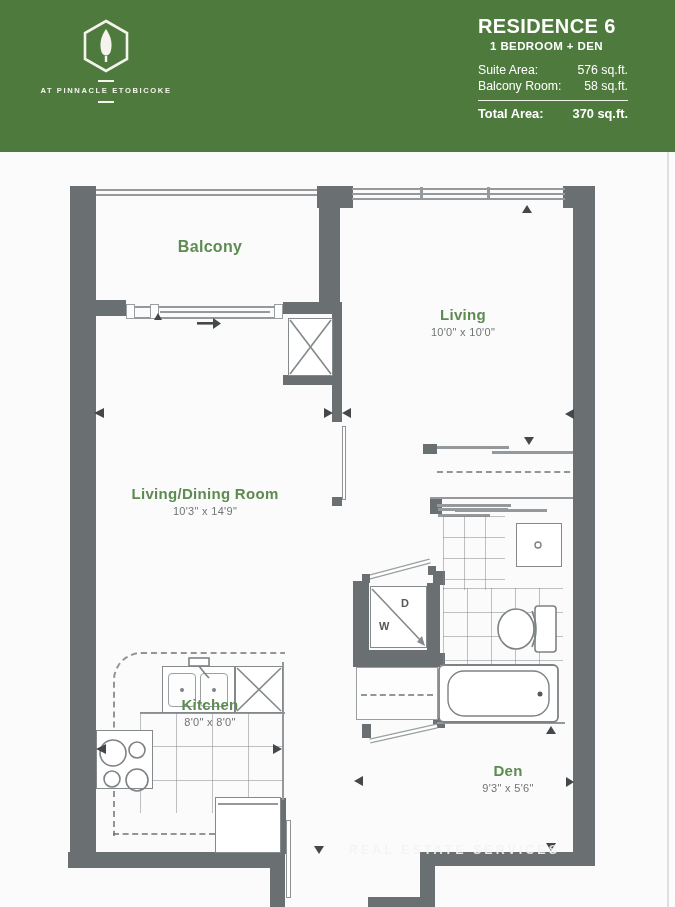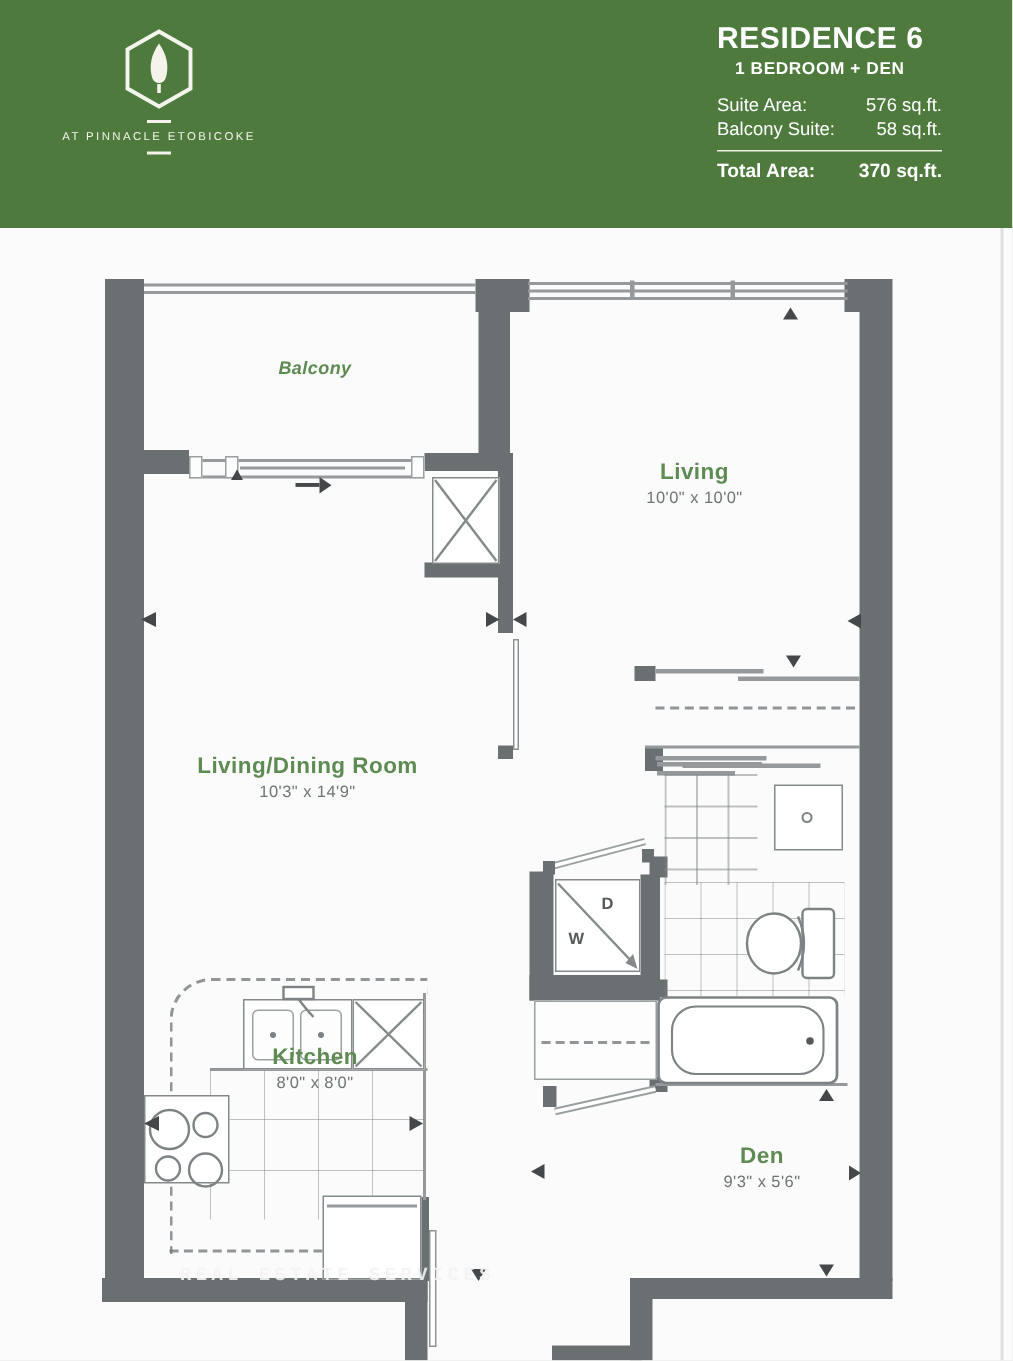--- a/index.html
+++ b/index.html
@@ -3,21 +3,21 @@
 <meta charset="utf-8">
 <style>
   html,body{margin:0;padding:0;background:#e9e9e9;font-family:"Liberation Sans", sans-serif;}
   #stage{position:relative;width:675px;height:907px;background:#fbfbfb;overflow:hidden;margin:0 auto;}
 
   
   #header{position:absolute;left:0;top:0;width:675px;height:152px;background:#4e7b3d;}
   .brand-wrap{position:absolute;left:28px;top:18px;width:156px;text-align:center;color:#f4f4ec;}
   .brand-dash{width:16px;height:2px;background:#f4f4ec;margin:4px auto;}
   .brand-name{font-size:28px;font-weight:bold;letter-spacing:2px;line-height:30px;}
-  .brand-tag{font-size:7.6px;font-weight:normal;letter-spacing:1.6px;margin-top:3px;}
+  .brand-tag{font-size:7.6px;font-weight:bold;letter-spacing:1.6px;margin-top:3px;}
   .res-block{position:absolute;left:478px;top:14px;width:150px;color:#ffffff;}
   .res-title{font-size:20px;font-weight:bold;letter-spacing:.4px;line-height:24px;}
   .res-sub{font-size:11.5px;font-weight:bold;letter-spacing:.4px;margin-top:2px;margin-left:12px;}
   .res-rows{margin-top:11px;}
   .res-row{display:flex;justify-content:space-between;font-size:12.3px;line-height:15.5px;}
   .res-hr{border:none;border-top:1.5px solid #eef0e6;margin:6px 0 5px 0;}
   .res-total{display:flex;justify-content:space-between;font-size:12.8px;font-weight:bold;}
 
   
   .wall{position:absolute;background:#6a7072;}
@@ -25,25 +25,25 @@
   .wbox{position:absolute;background:#ffffff;border:1.5px solid #84898b;box-sizing:border-box;}
   .thinbox{position:absolute;background:#fdfdfd;border:1px solid #9aa0a2;box-sizing:border-box;}
   .leaf{position:absolute;background:#ffffff;border:1px solid #8d9294;box-sizing:border-box;}
   .dashh{position:absolute;border-top:2px dashed rgba(110,115,118,.75);}
   .dashbox{position:absolute;border-left:2px dashed rgba(110,115,118,.75);border-top:2px dashed rgba(110,115,118,.75);border-top-left-radius:28px;}
   .tiles{position:absolute;background-image:
       linear-gradient(to right, rgba(128,133,136,.5) 1px, transparent 1px),
       linear-gradient(to bottom, rgba(128,133,136,.5) 1px, transparent 1px);}
   .room-label{position:absolute;text-align:center;transform:translateX(-50%);white-space:nowrap;}
   .rname{color:#5d8b52;font-weight:bold;font-size:15px;letter-spacing:.3px;}
-  .rname.sm{font-size:12px;font-style:italic;}
+  .rname.sm{font-size:16px;}
   .rdim{color:#6f7475;font-size:11px;margin-top:3px;letter-spacing:.3px;}
   .appl-letter{position:absolute;color:#55595b;font-size:11px;font-weight:bold;}
-  #watermark{position:absolute;left:120px;top:843px;width:440px;text-align:left;
-     color:rgba(243,243,243,.9);font-size:12.5px;font-weight:bold;letter-spacing:3px;z-index:30;font-family:Liberation Mono, monospace;}
+  #watermark{position:absolute;left:120px;top:843px;width:440px;text-align:right;
+     color:rgba(243,243,243,.9);font-size:12.5px;font-weight:bold;letter-spacing:3px;z-index:30;}
   #annot{position:absolute;left:0;top:0;z-index:20;}
   .edge-line{position:absolute;background:#cbcecf;opacity:.6;}
 </style>
 </head>
 <body>
 
 <div id="stage">
 
   <div id="header">
     <div class="brand-wrap">
@@ -59,21 +59,21 @@
 
     <div class="res-block">
       <div class="res-title">RESIDENCE 6</div>
       <div class="res-sub">1 BEDROOM + DEN</div>
       <div class="res-rows">
         <div class="res-row">
           <span>Suite Area:</span>
           <span>576 sq.ft.</span>
         </div>
         <div class="res-row">
-          <span>Balcony Suite:</span>
+          <span>Balcony Room:</span>
           <span>58 sq.ft.</span>
         </div>
       </div>
       <hr class="res-hr">
       <div class="res-total">
         <span>Total Area:</span>
         <span>370 sq.ft.</span>
       </div>
     </div>
   </div>
@@ -233,21 +233,21 @@
     </g>
   </svg>
 
   <div class="room-label" style="left:210px;top:238px">
     <div class="rname sm">Balcony</div>
   </div>
   <div class="room-label" style="left:463px;top:306px">
     <div class="rname">Living</div>
     <div class="rdim">10'0" x 10'0"</div>
   </div>
-  <div class="room-label" style="left:205px;top:502px">
+  <div class="room-label" style="left:205px;top:485px">
     <div class="rname">Living/Dining Room</div>
     <div class="rdim">10'3" x 14'9"</div>
   </div>
   <div class="room-label" style="left:210px;top:696px">
     <div class="rname">Kitchen</div>
     <div class="rdim">8'0" x 8'0"</div>
   </div>
   <div class="room-label" style="left:508px;top:762px">
     <div class="rname">Den</div>
     <div class="rdim">9'3" x 5'6"</div>

